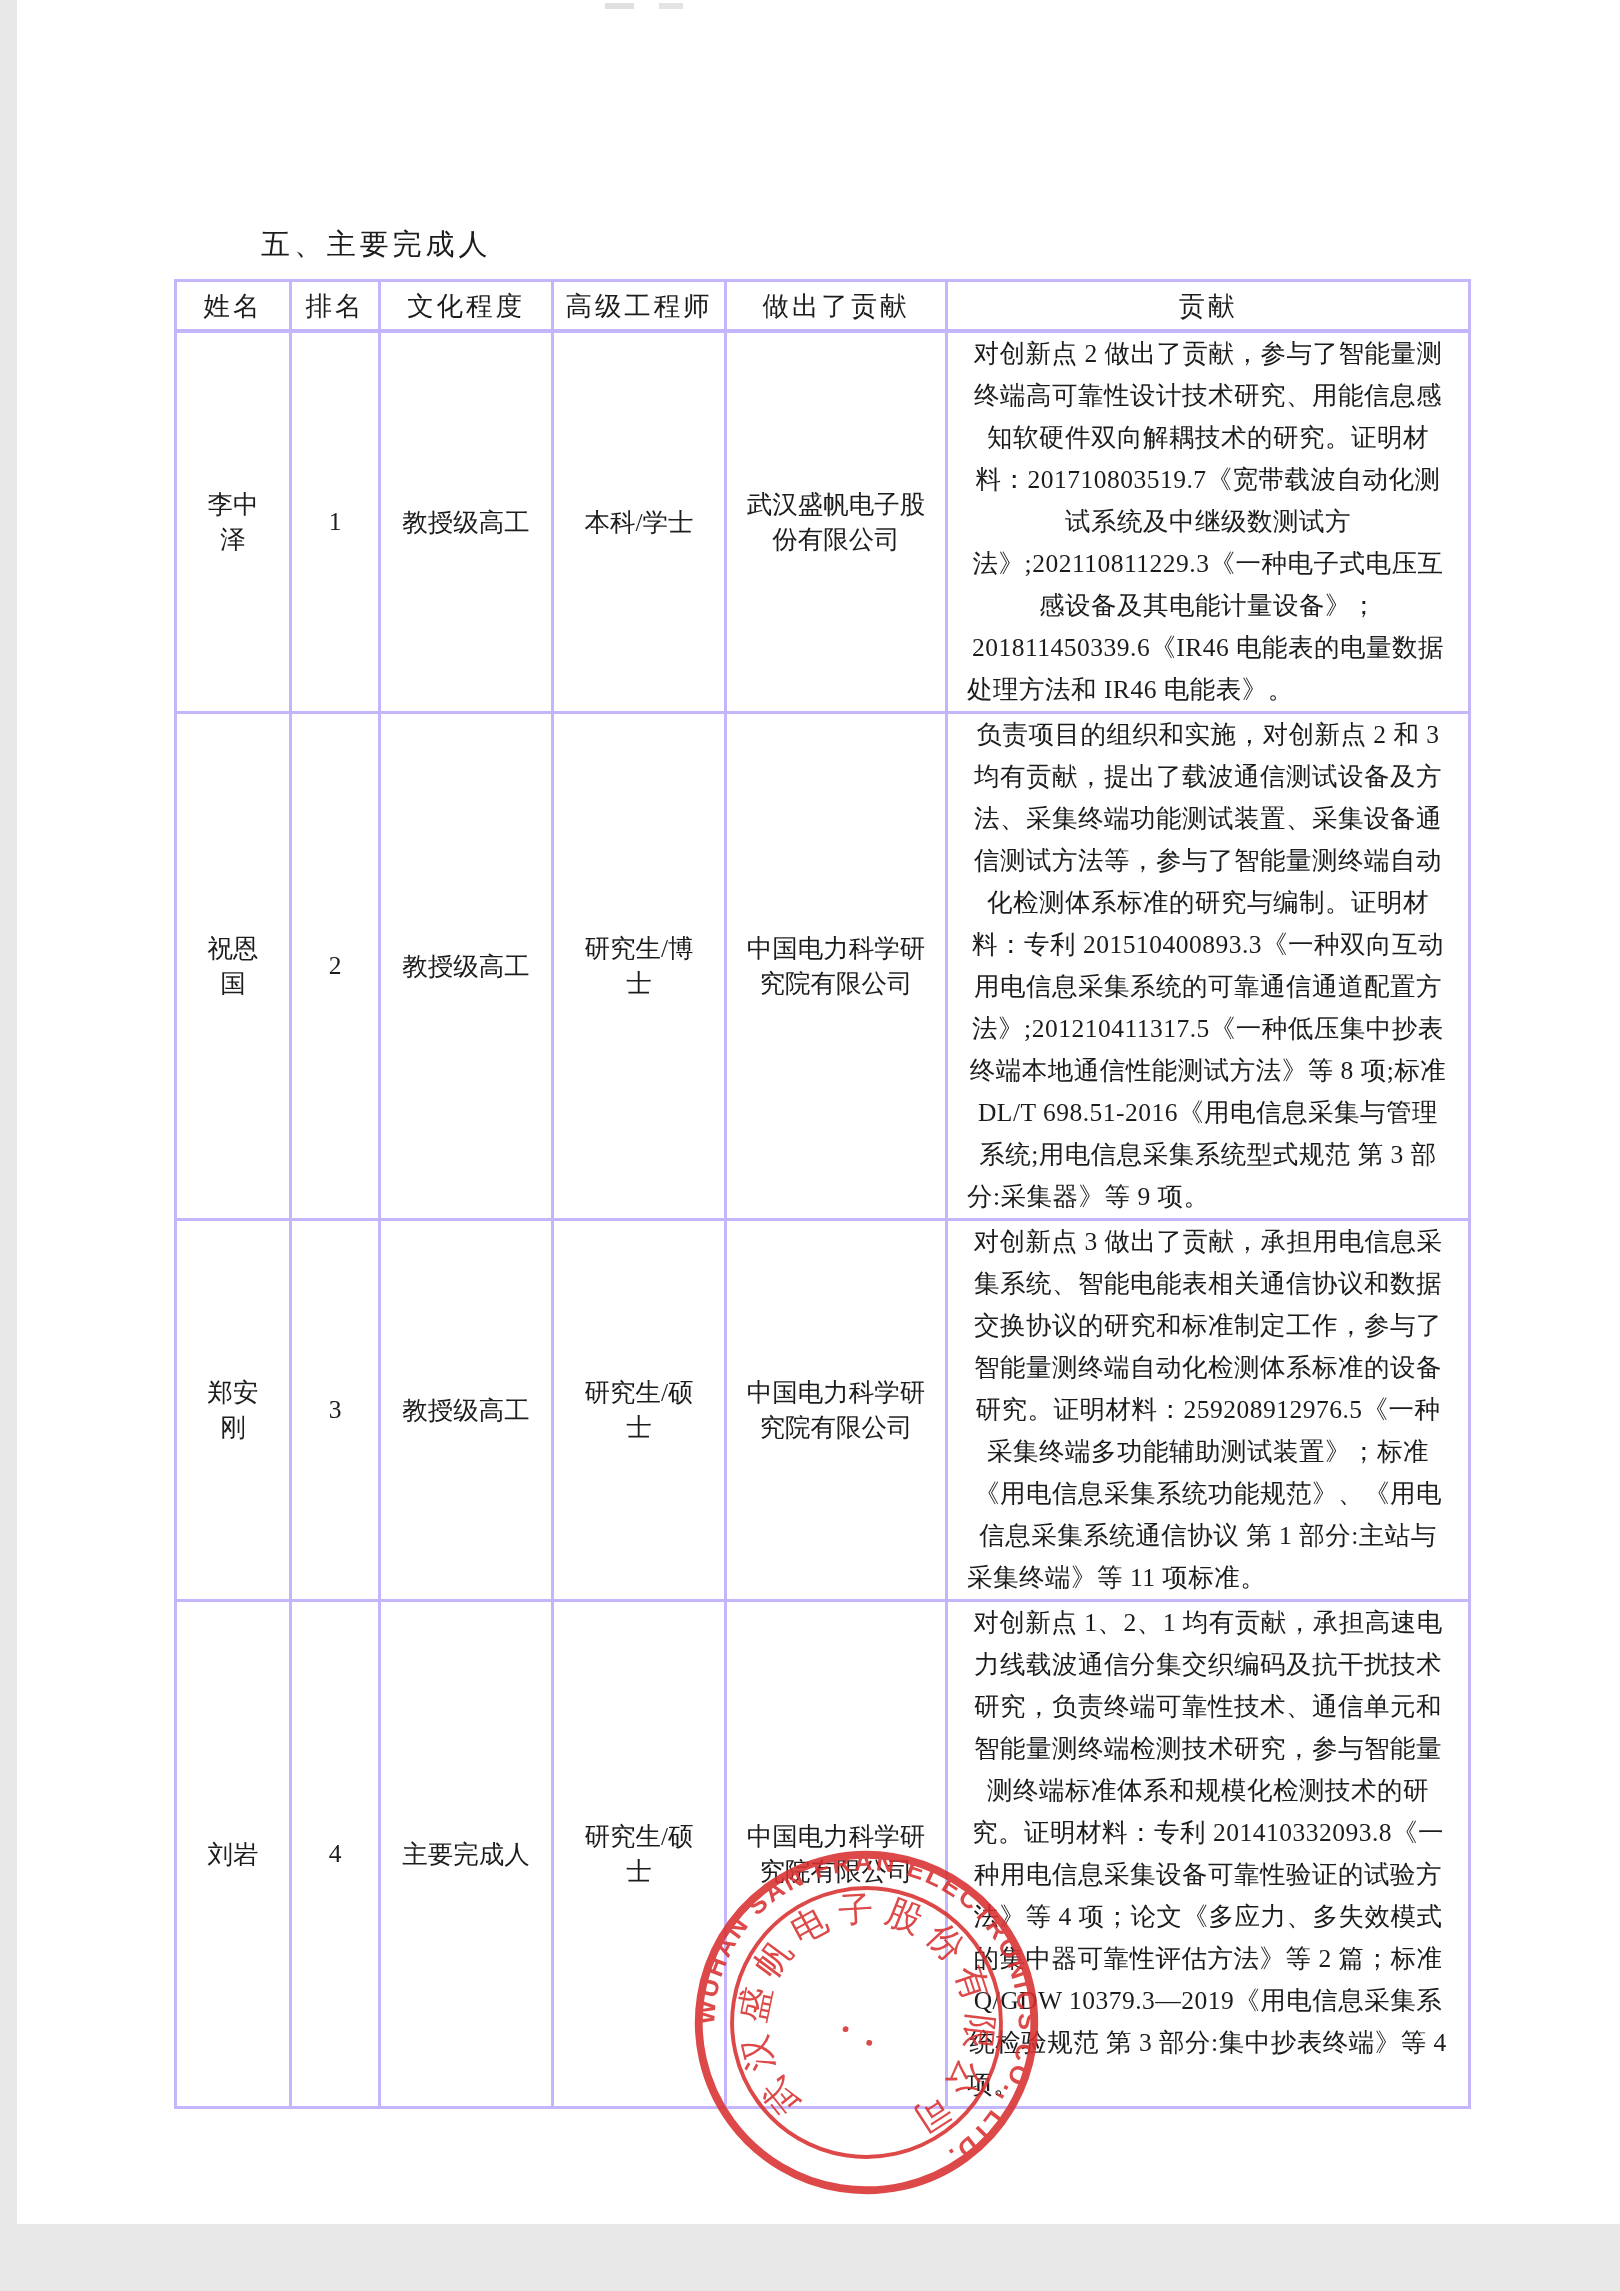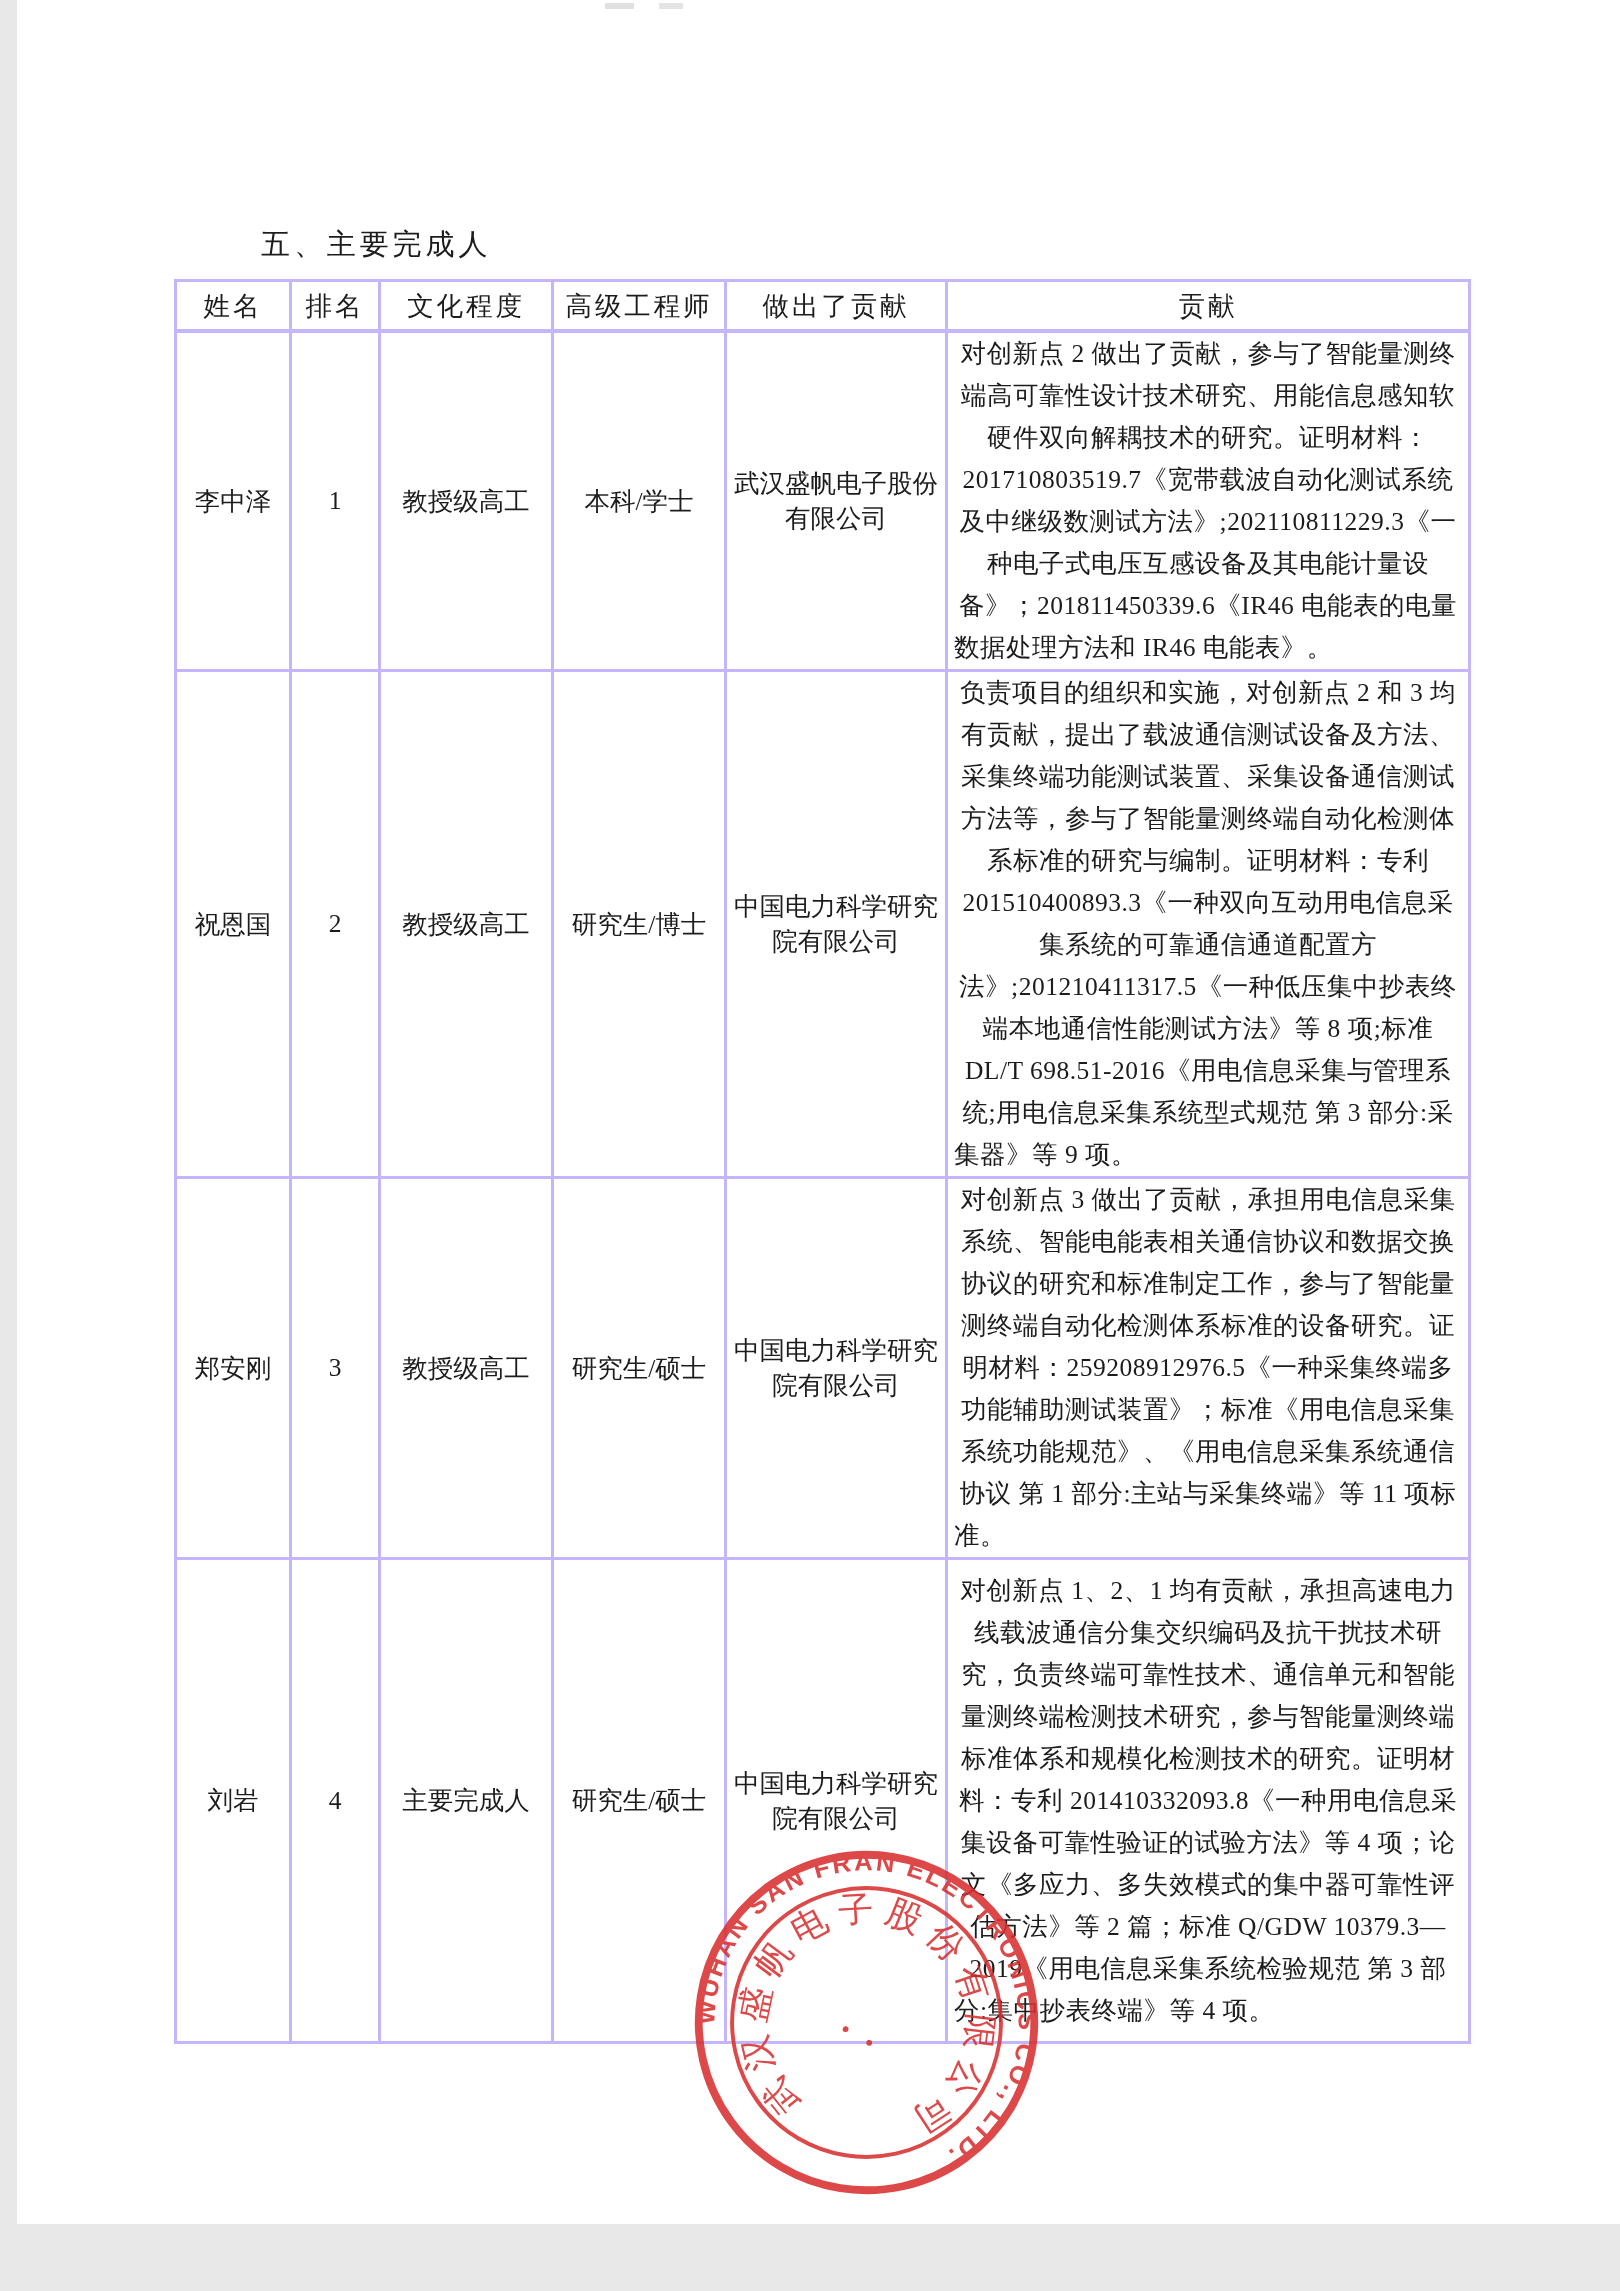--- a/index.html
+++ b/index.html
@@ -36,21 +36,21 @@
     border-bottom-width:4.9px;
     font-weight:normal;
     font-size:26.5px;
     height:45px;
     letter-spacing:2.9px;
   }
   table.completers td{
     font-size:25.5px;
     text-align:center;
     vertical-align:middle;
-    padding:0 6px;
+    padding:0 19px;
   }
   td.contrib{
     text-align:justify;
     text-align-last:left;
     vertical-align:top;
     line-height:42px;
     padding:4.9px 10.8px 0 12.7px;
     letter-spacing:0.5px;
   }
   tr.r1{height:328px;}

